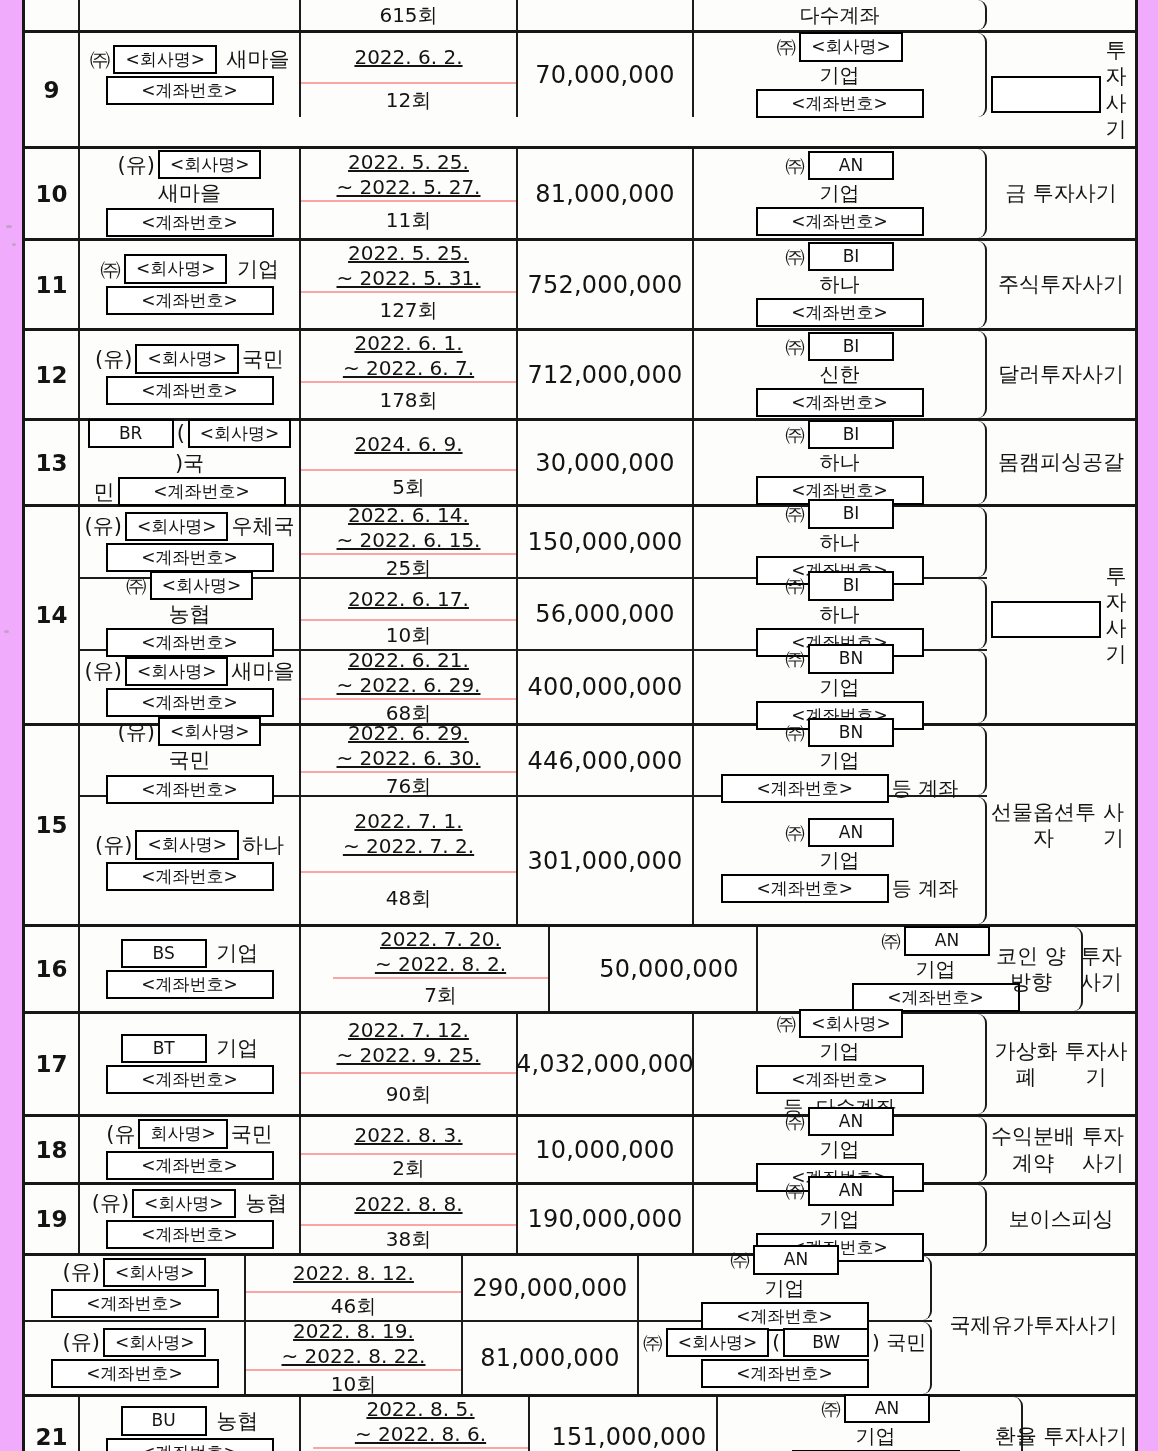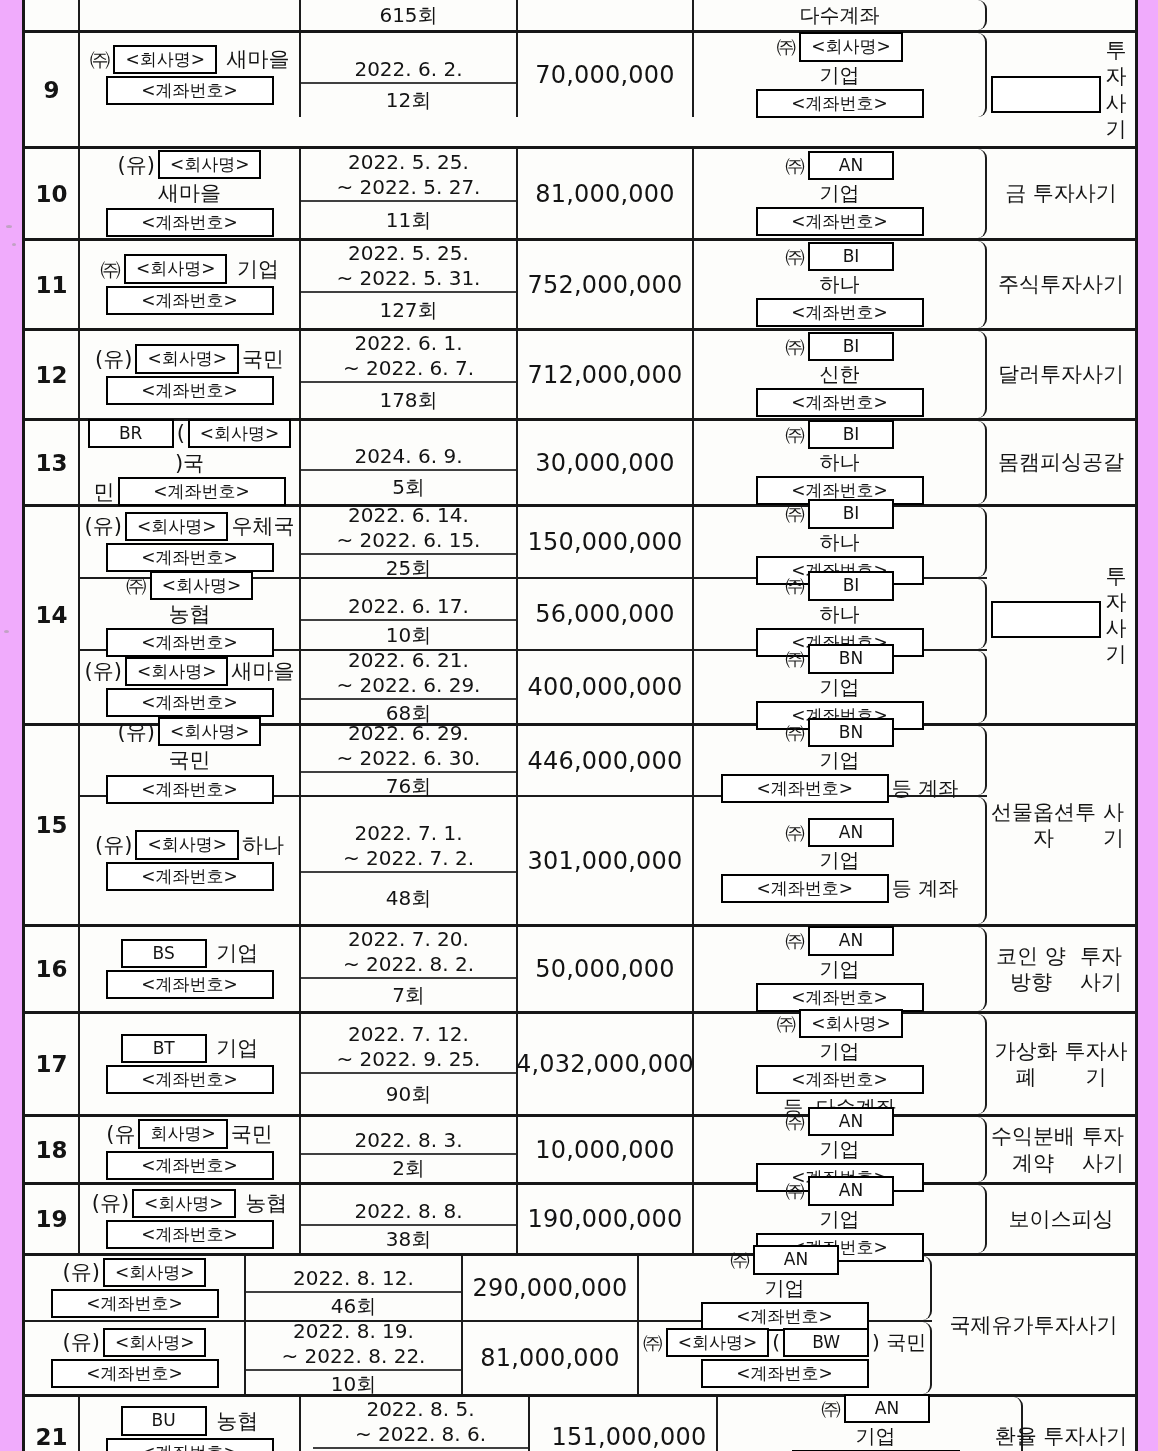--- a/index.html
+++ b/index.html
@@ -17,22 +17,22 @@
   .c-am{width:176px;flex:none;font-size:24px;letter-spacing:.2px;}
   .c-ac{width:293px;flex:none;flex-direction:column;font-size:20px;padding:2px 0;border-radius:9px;}
   .c-fr{flex:1;border-right:none;flex-direction:row;font-size:21px;line-height:1.25;text-align:center;padding:4px 4px;}
   .phead{display:flex;height:30px;border-bottom:3px solid #171717;align-items:stretch;font-size:20px;}
   .phead .c{align-items:center;}
   .group{display:flex;border-bottom:3px solid #171717;align-items:stretch;}
   .group:last-child{border-bottom:none;}
   .subrows{display:flex;flex-direction:column;flex:none;width:907px;}
   .subrow{display:flex;border-bottom:2px solid #1c1c1c;box-sizing:border-box;align-items:stretch;}
   .subrow:last-child{border-bottom:none;}
-  .dt-top{flex:1.45;display:flex;flex-direction:column;align-items:center;justify-content:flex-end;
-          border-bottom:2px solid #404040;line-height:1.25;}
+  .dt-top{flex:1.45;display:flex;flex-direction:column;align-items:center;justify-content:center;
+          border-bottom:2px solid #fca5a5;line-height:1.25;text-decoration:underline;}
   .dt-bot{flex:1;display:flex;align-items:center;justify-content:center;}
   .tline{display:flex;align-items:center;justify-content:center;gap:3px;margin:1px 0;flex-wrap:wrap;}
   .plain{white-space:pre;line-height:1.15;}
   .rbox{display:inline-block;border:2px solid #000;background:#fff;padding:2px 10px;
         font-size:17px;line-height:1.25;min-width:86px;text-align:center;box-sizing:border-box;}
   .rbox.wide{min-width:168px;}
   .frbox{width:106px;height:33px;border:2px solid #000;background:#fff;margin-bottom:-9px;
          position:relative;z-index:2;flex:none;}
   .frline{position:relative;z-index:1;}
   
@@ -450,21 +450,21 @@
             </div>
           </div>
           <div class="c c-fr">
             <div class="frline">선물옵션투자</div>
             <div class="frline">사기</div>
           </div>
         </div>
         <div class="group">
           <div class="c c-no">16</div>
           <div class="subrows">
-            <div class="subrow" style="height: 84px;">
+            <div class="subrow" style="height: 84px; gap: 32px;">
               <div class="c c-co">
                 <div class="tline">
                   <div class="rbox">BS</div>
                   <div class="plain"> 기업</div>
                 </div>
                 <div class="tline">
                   <div class="rbox wide">&lt;계좌번호&gt;</div>
                 </div>
               </div>
               <div class="c c-dt">

